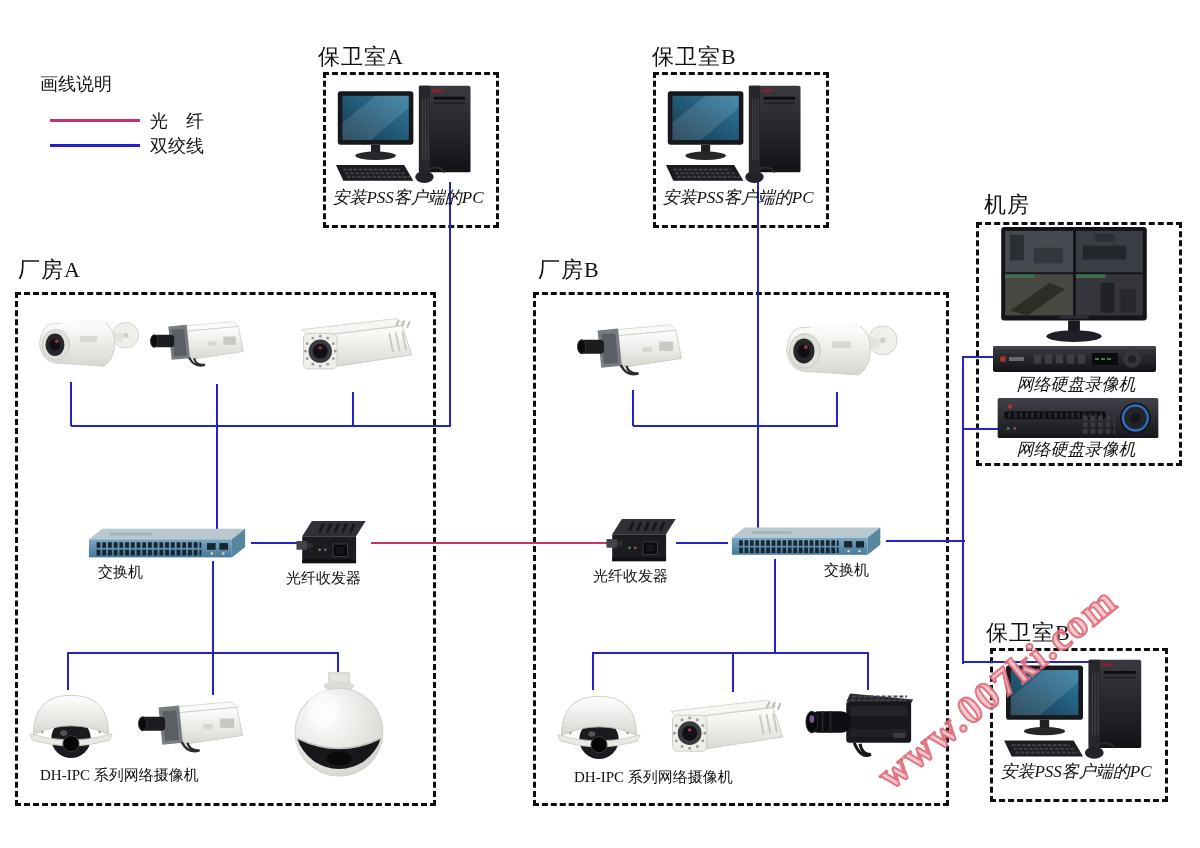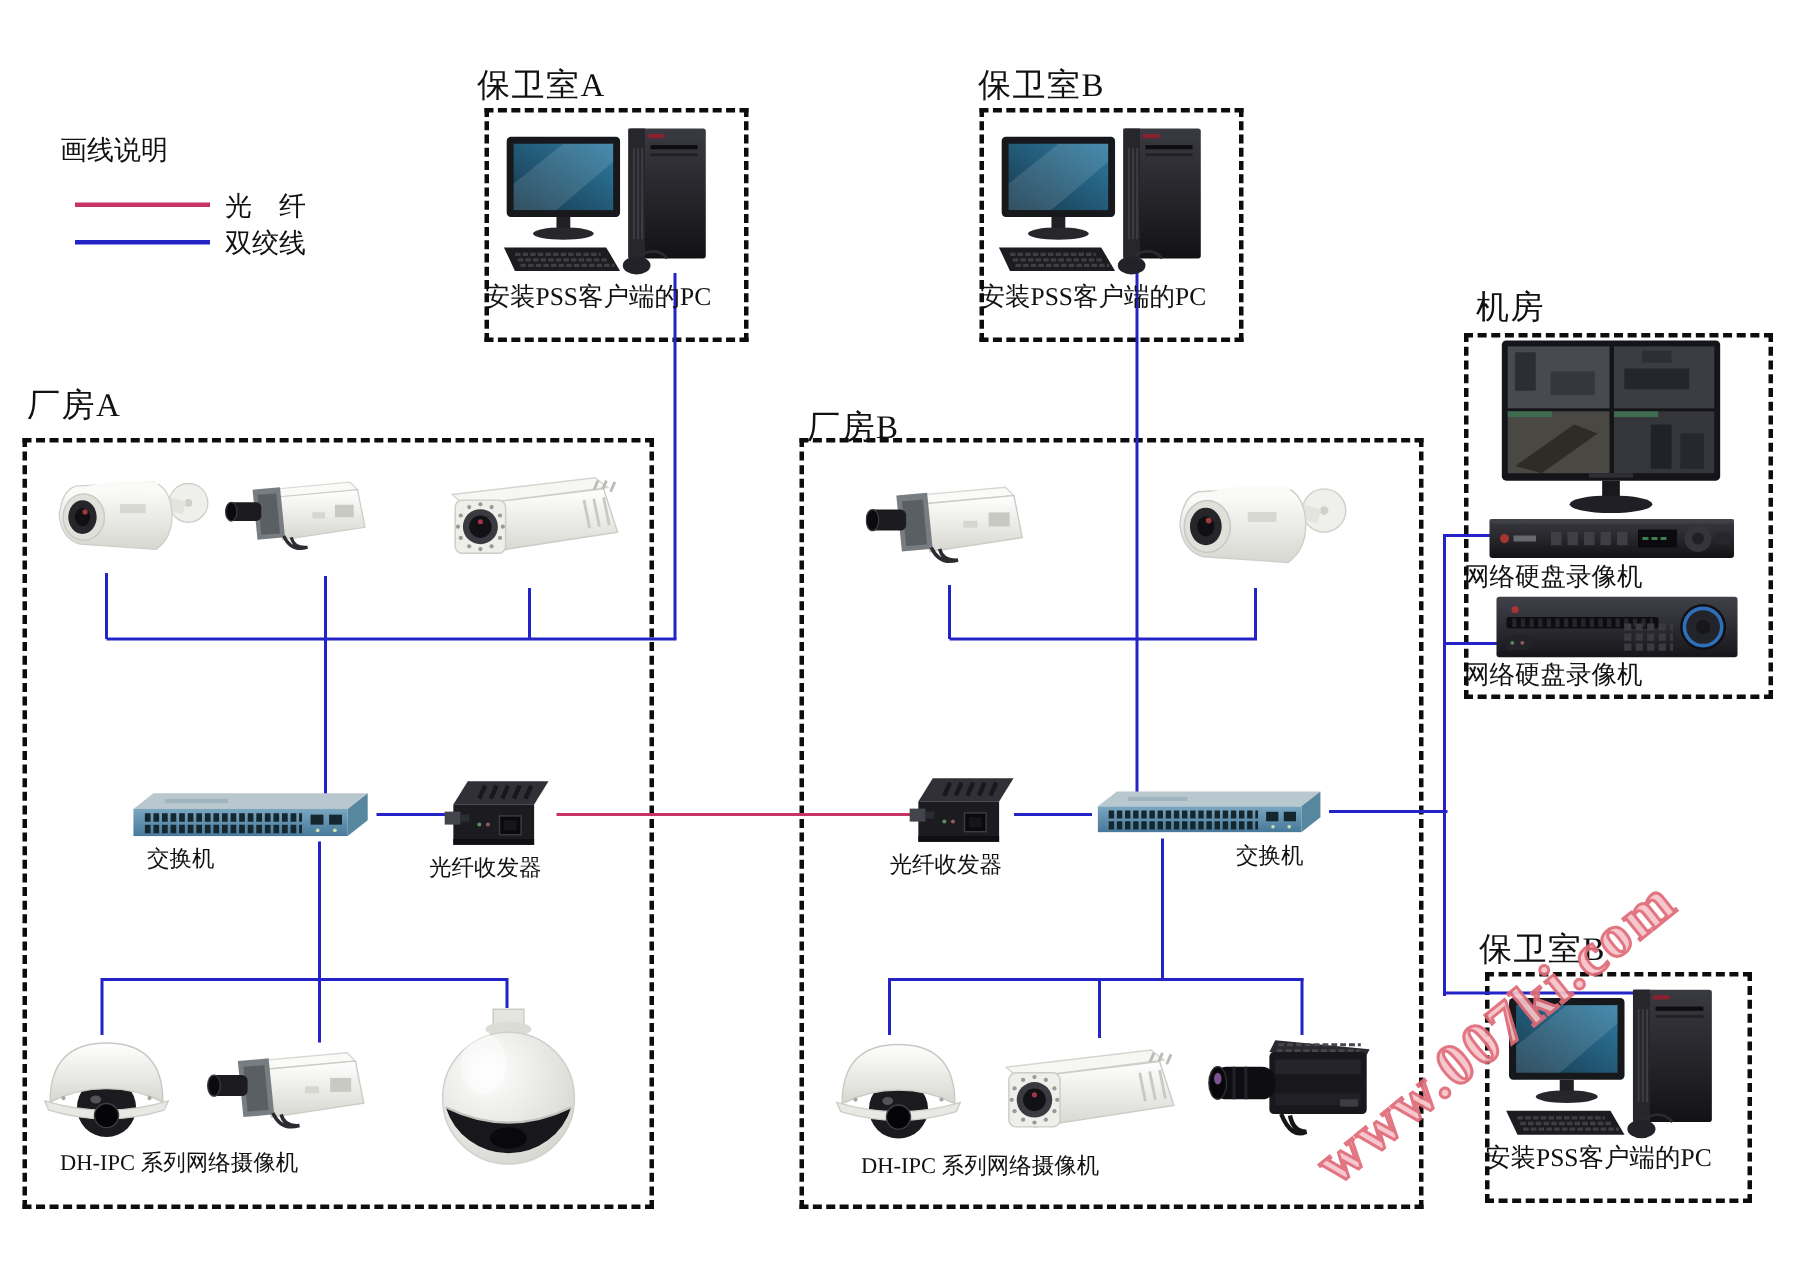--- a/index.html
+++ b/index.html
@@ -1,30 +1,30 @@
 <!DOCTYPE html>
 <html style="--c-tp: #2323c8; --c-fb: #c73364;"><head>
 <meta charset="utf-8">
 <style>
   html,body{margin:0;padding:0;background:#fff;}
   #canvas{position:relative;width:1200px;height:848px;background:#fff;overflow:hidden;
           font-family:"Liberation Serif","DejaVu Serif",serif;color:#111;}
   .zone{position:absolute;border:3px dashed #0d0d0d;z-index:1;}
   .ztitle{position:absolute;font-size:22px;letter-spacing:1px;white-space:nowrap;z-index:4;}
   .lbl{position:absolute;font-size:17px;white-space:nowrap;z-index:4;}
-  .lbl.center{text-align:left;}
+  .lbl.center{text-align:center;font-style:italic;}
   .lbl.big{font-size:15px;}
   .ln{position:absolute;z-index:2;display:block;}
   .ln.h{height:2px;}
   .ln.v{width:2px;}
   .ln.tp{background:var(--c-tp,#2323c8);}
   .ln.fb{background:var(--c-fb,#c73364);}
   .dev{position:absolute;z-index:3;}
   
-  #legend{position:absolute;left:40px;top:88px;z-index:4;}
+  #legend{position:absolute;left:40px;top:72px;z-index:4;}
   #legend .ltitle{font-size:18px;margin-bottom:12px;}
   #legend .lrow{display:flex;align-items:center;height:25px;}
   #legend .sw{width:90px;height:3px;margin-left:10px;margin-right:10px;}
   #legend .sw.tp{background:var(--c-tp,#2323c8);}
   #legend .sw.fb{background:var(--c-fb,#c73364);}
   #legend .ltext{font-size:18px;}
   
   #wm{position:absolute;left:832px;top:664px;width:330px;z-index:9;
       transform:rotate(-39deg);transform-origin:50% 50%;
       font-size:40px;font-weight:bold;letter-spacing:2px;text-align:center;
@@ -254,21 +254,21 @@
   <div class="zone" style="left:323px;top:72px;width:170px;height:150px"></div>
   <div class="zone" style="left:653px;top:72px;width:170px;height:150px"></div>
   <div class="zone" style="left:15px;top:292px;width:415px;height:508px"></div>
   <div class="zone" style="left:533px;top:292px;width:410px;height:508px"></div>
   <div class="zone" style="left:976px;top:222px;width:200px;height:238px"></div>
   <div class="zone" style="left:990px;top:648px;width:172px;height:148px"></div>
 
   <div class="ztitle" style="left:318px;top:42px">保卫室A</div>
   <div class="ztitle" style="left:652px;top:42px">保卫室B</div>
   <div class="ztitle" style="left:18px;top:255px">厂房A</div>
-  <div class="ztitle" style="left:538px;top:270px">厂房B</div>
+  <div class="ztitle" style="left:538px;top:255px">厂房B</div>
   <div class="ztitle" style="left:984px;top:190px">机房</div>
   <div class="ztitle" style="left:986px;top:618px">保卫室B</div>
 
   <i class="ln v tp" style="left:449px;top:182px;height:244px"></i>
   <i class="ln h tp" style="left:71px;top:425px;width:380px"></i>
   <i class="ln v tp" style="left:70px;top:382px;height:44px"></i>
   <i class="ln v tp" style="left:216px;top:384px;height:151px"></i>
   <i class="ln v tp" style="left:352px;top:392px;height:34px"></i>
   <i class="ln h tp" style="left:251px;top:542px;width:46px"></i>
   <i class="ln v tp" style="left:212px;top:561px;height:134px"></i>

